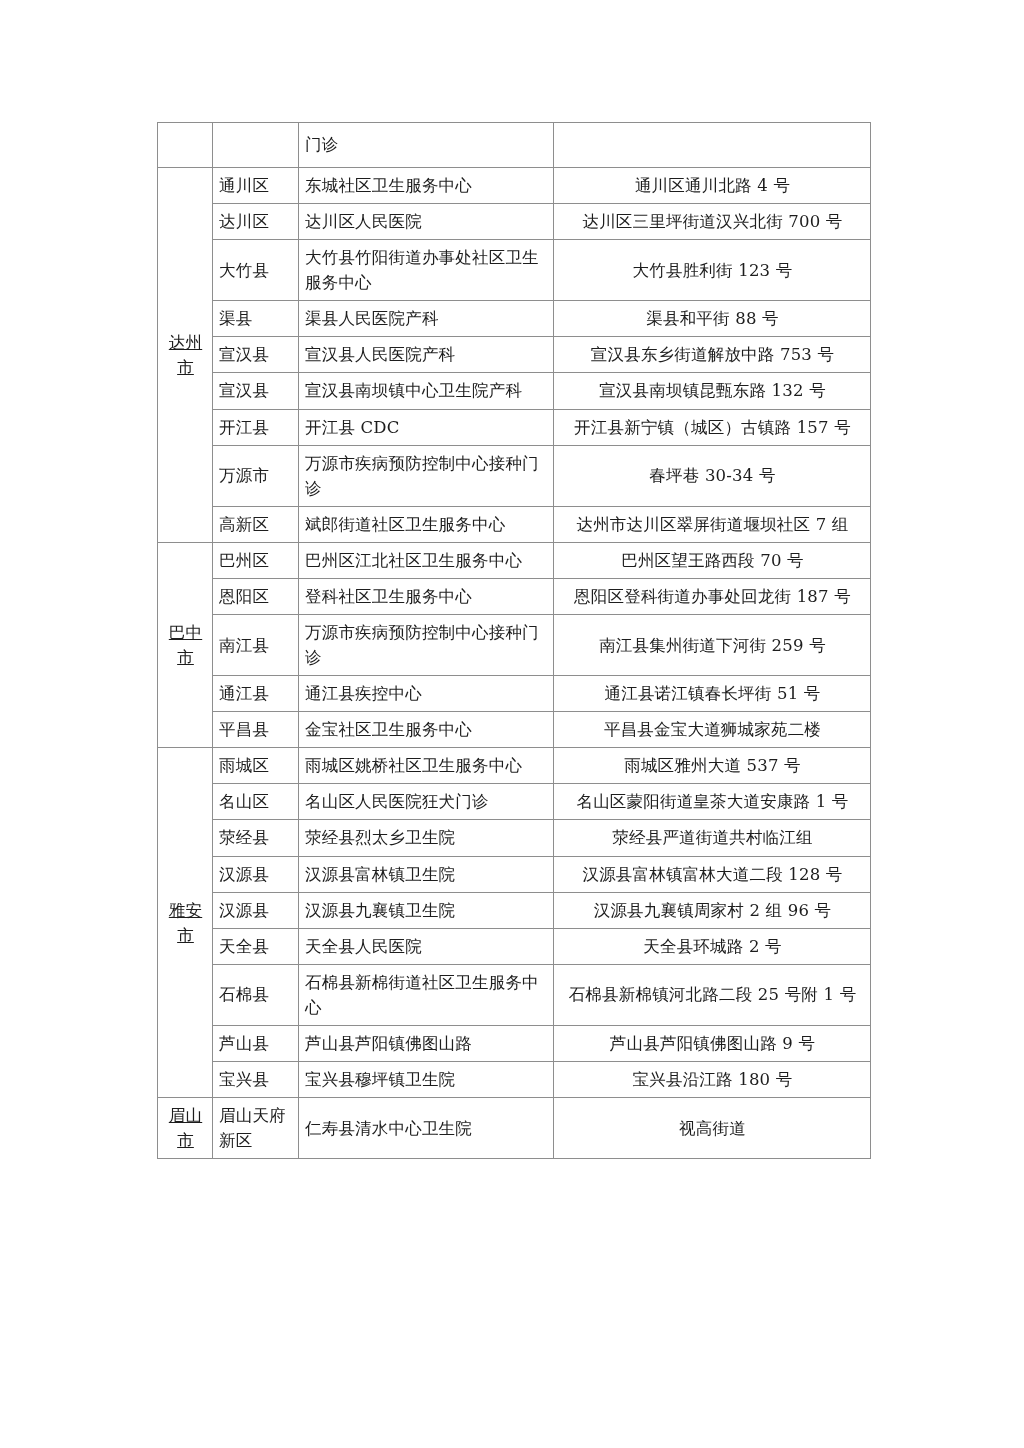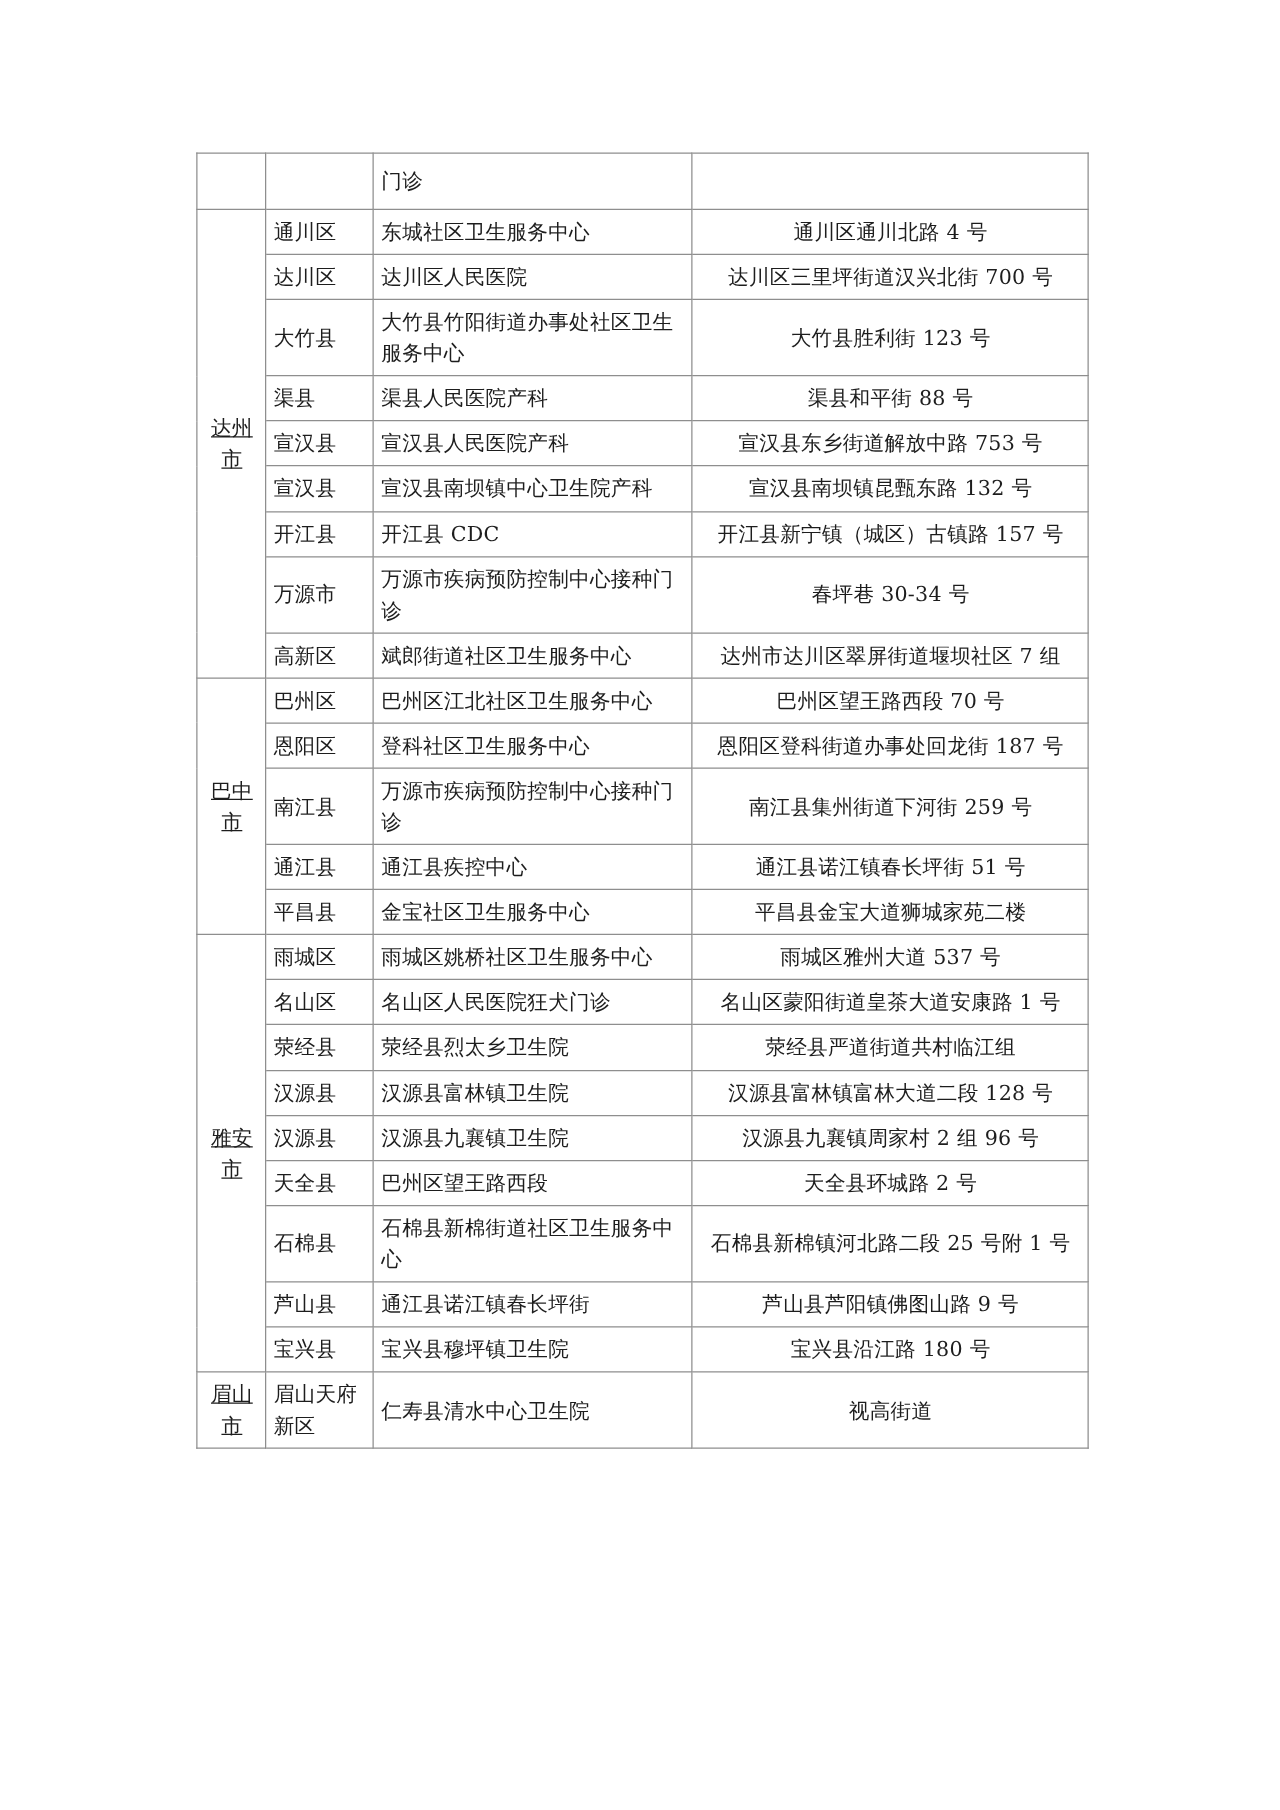--- a/index.html
+++ b/index.html
@@ -204,31 +204,31 @@
             <td class="inst">汉源县富林镇卫生院</td>
             <td class="addr">汉源县富林镇富林大道二段 128 号</td>
           </tr>
           <tr>
             <td class="dist">汉源县</td>
             <td class="inst">汉源县九襄镇卫生院</td>
             <td class="addr">汉源县九襄镇周家村 2 组 96 号</td>
           </tr>
           <tr>
             <td class="dist">天全县</td>
-            <td class="inst">巴州区望王路西段</td>
+            <td class="inst">天全县人民医院</td>
             <td class="addr">天全县环城路 2 号</td>
           </tr>
           <tr>
             <td class="dist">石棉县</td>
             <td class="inst">石棉县新棉街道社区卫生服务中心</td>
             <td class="addr">石棉县新棉镇河北路二段 25 号附 1 号</td>
           </tr>
           <tr>
             <td class="dist">芦山县</td>
-            <td class="inst">通江县诺江镇春长坪街</td>
+            <td class="inst">芦山县芦阳镇佛图山路</td>
             <td class="addr">芦山县芦阳镇佛图山路 9 号</td>
           </tr>
           <tr>
             <td class="dist">宝兴县</td>
             <td class="inst">宝兴县穆坪镇卫生院</td>
             <td class="addr">宝兴县沿江路 180 号</td>
           </tr>
           <tr>
             <td class="city">
               <span class="cellwrap">眉山</span>

